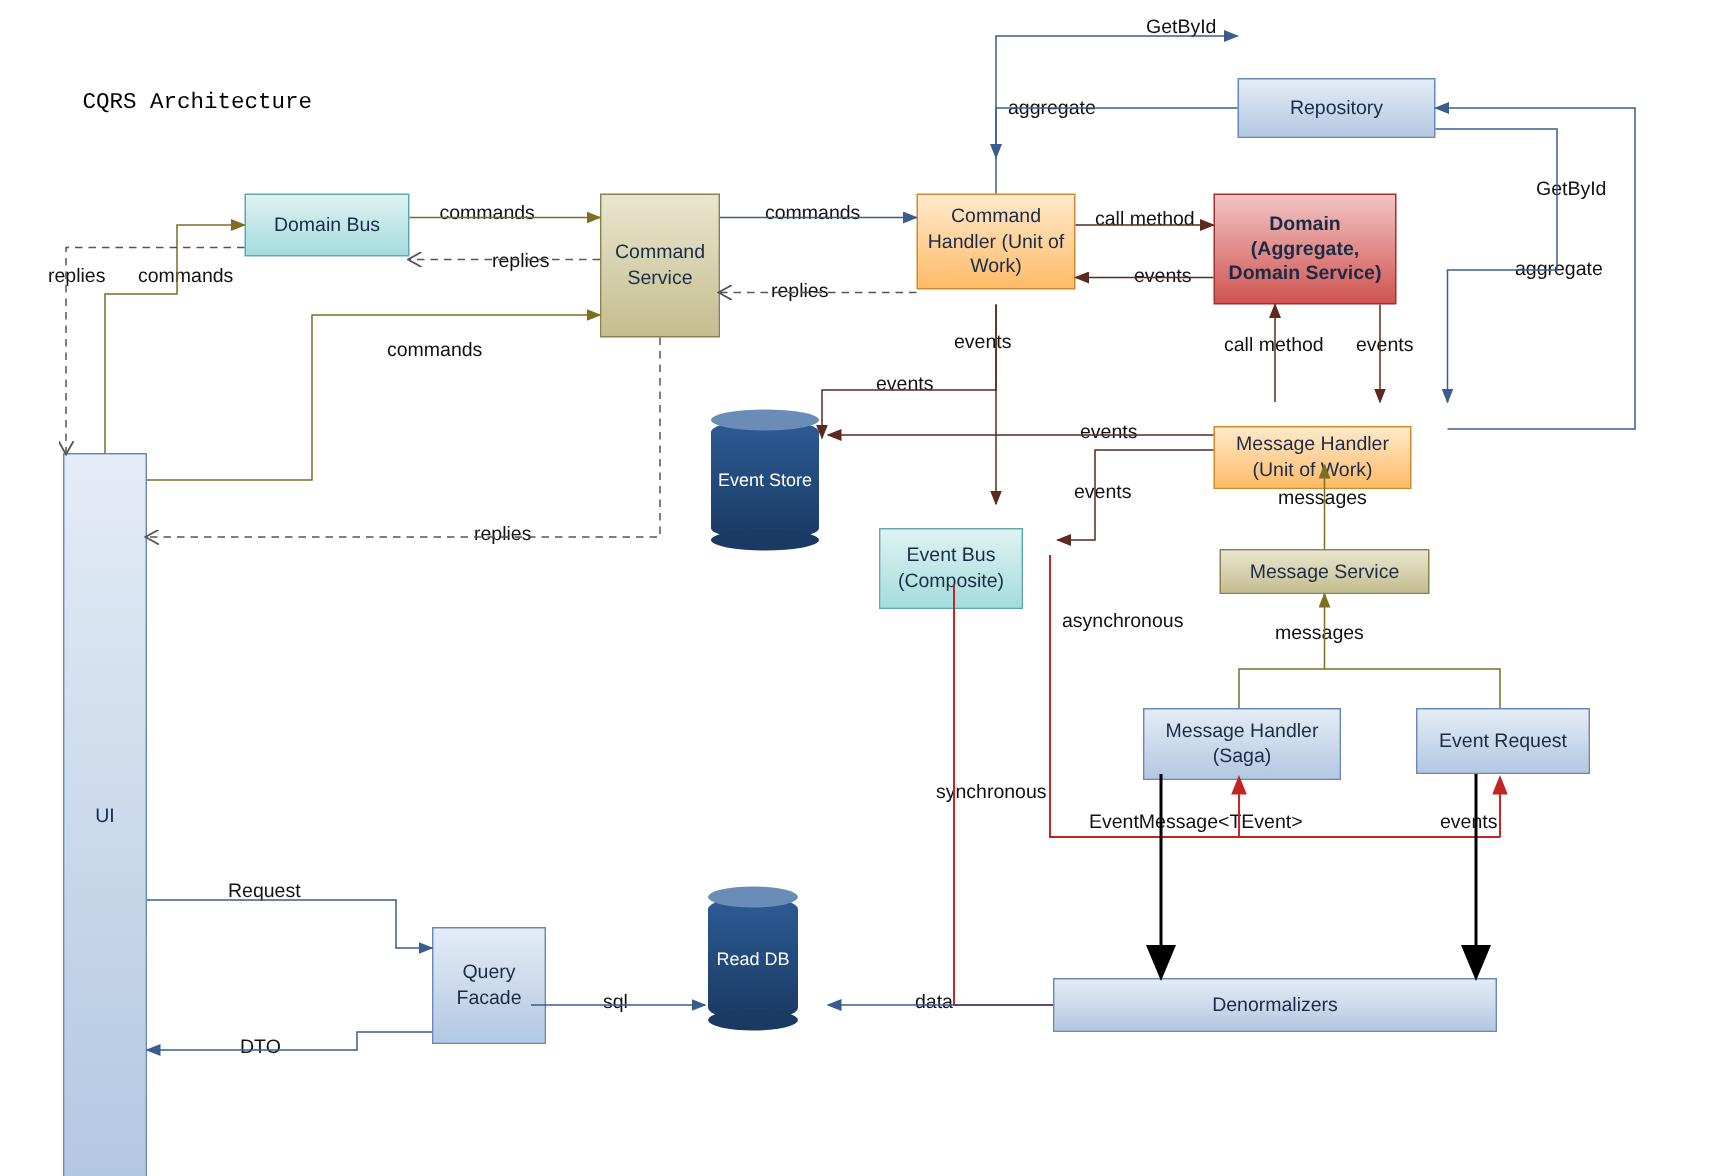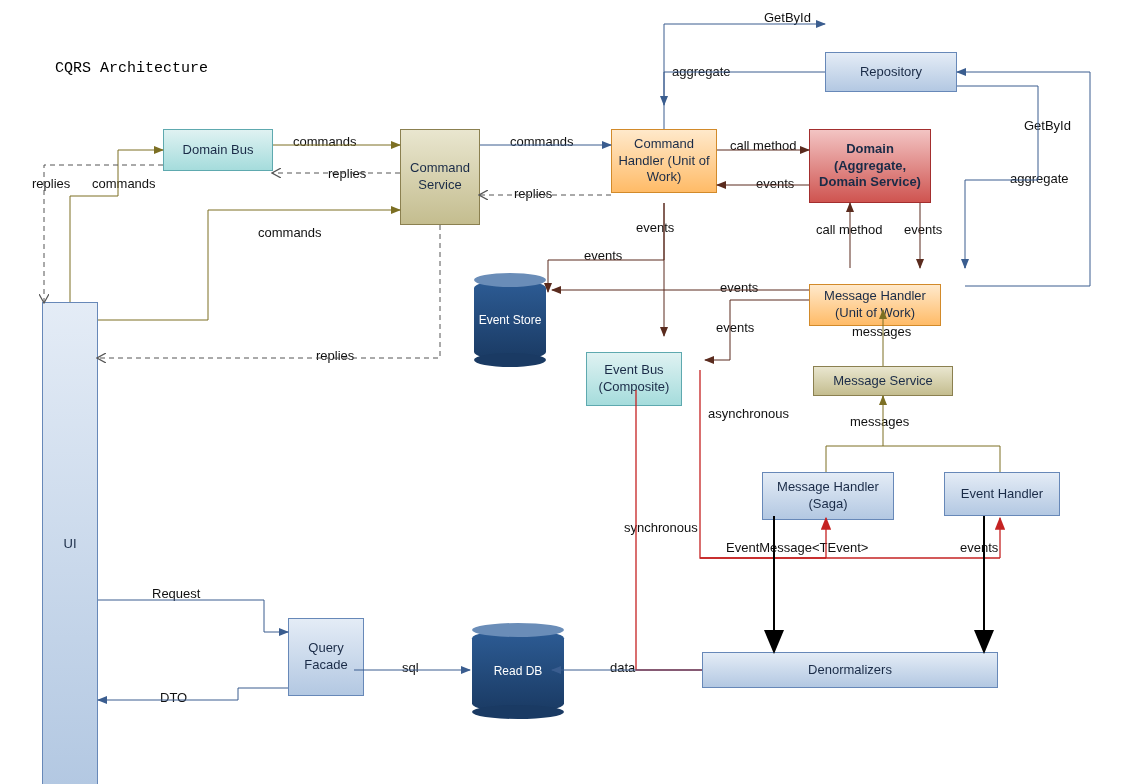--- a/index.html
+++ b/index.html
@@ -101,30 +101,30 @@
 (Aggregate,
 Domain Service)</div>
 <div class="box box-blue" style="left:825px; top:52px; width:132px; height:40px;">Repository</div>
 <div class="box box-orange" style="left:809px; top:268px; width:132px; height:42px;margin-top:16px;">Message Handler
 (Unit of Work)</div>
 <div class="box box-olive" style="left:813px; top:366px; width:140px; height:30px;">Message Service</div>
 <div class="box box-teal" style="left:586px; top:336px; width:96px; height:54px;margin-top:16px;">Event Bus
 (Composite)</div>
 <div class="box box-blue" style="left:762px; top:472px; width:132px; height:48px;">Message Handler
 (Saga)</div>
-<div class="box box-blue" style="left:944px; top:472px; width:116px; height:44px;">Event Handler</div>
+<div class="box box-blue" style="left:944px; top:472px; width:116px; height:44px;">Event Request</div>
 <div class="box box-blue" style="left:702px; top:652px; width:296px; height:36px;">Denormalizers</div>
 <div class="box box-blue" style="left:288px; top:618px; width:76px; height:78px;">Query
 Facade</div>
 
 <div class="cyl" style="left:474px; top:280px; width:72px; height:80px;text-align:right;">
     <span>Event
 Store</span>
   </div>
-<div class="cyl" style="left:472px; top:630px; width:92px; height:82px;">
+<div class="cyl" style="left:472px; top:598px; width:60px; height:82px;">
     <span>Read DB</span>
   </div>
 
 <span class="lbl" style="left:764px; top:10px;">GetById</span>
 <span class="lbl" style="left:672px; top:64px;">aggregate</span>
 <span class="lbl" style="left:1024px; top:118px;">GetById</span>
 <span class="lbl" style="left:1010px; top:171px;">aggregate</span>
 
 <span class="lbl" style="left:293px; top:134px;">commands</span>
 <span class="lbl" style="left:328px; top:166px;">replies</span>

